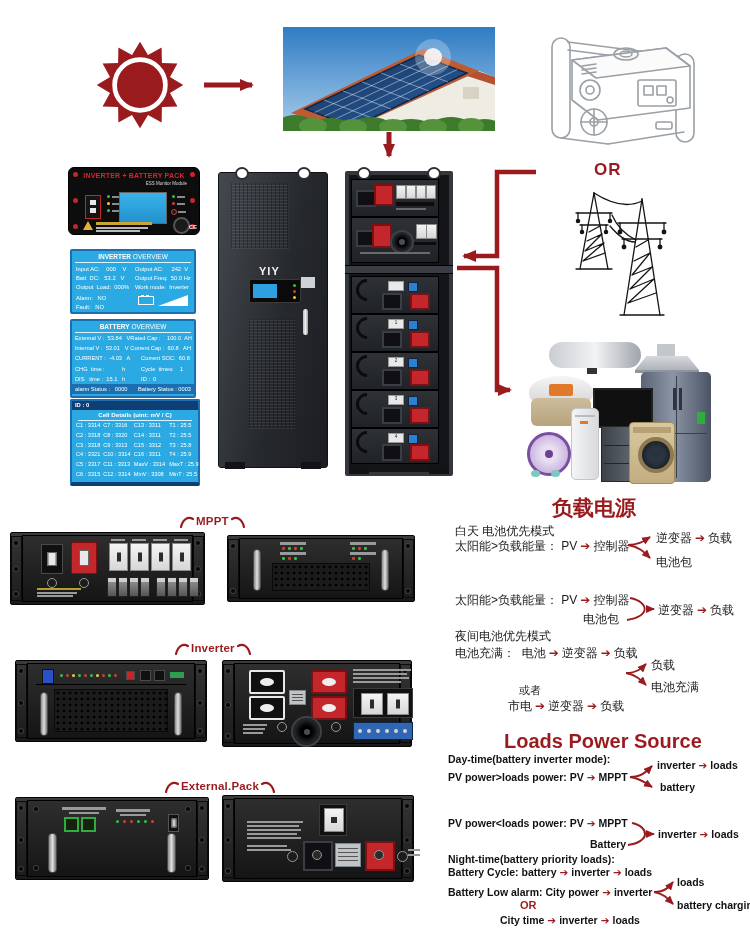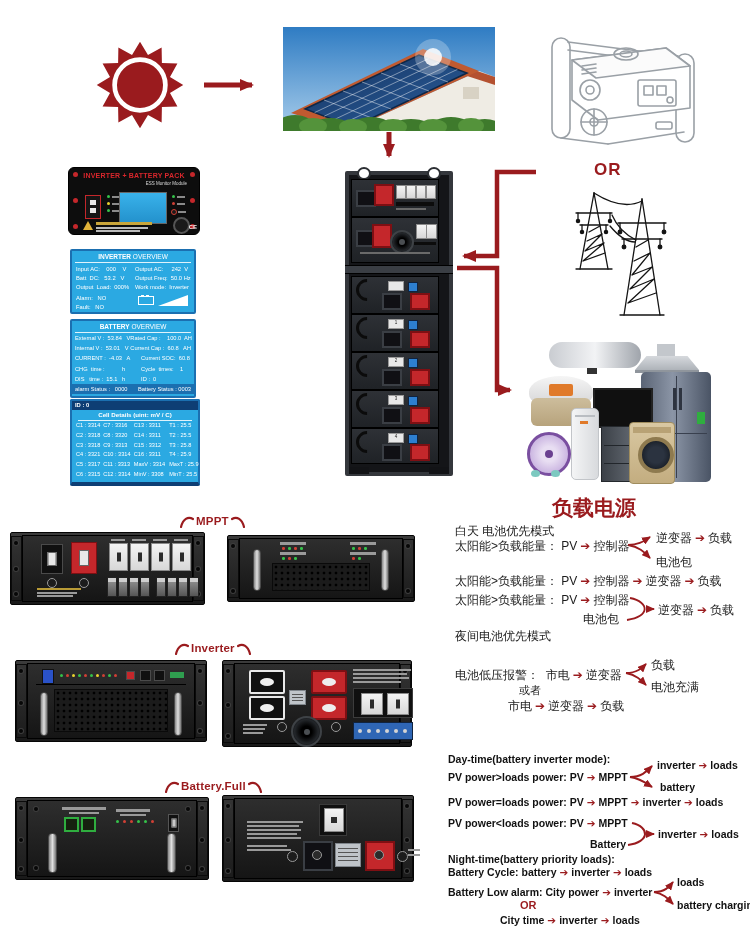--- a/index.html
+++ b/index.html
@@ -404,20 +404,37 @@
         <span class="cd-cell">MaxT : 25.9</span>
       </div>
     <div class="cd-row">
         <span class="cd-cell">C6 : 3315</span>
         <span class="cd-cell">C12 : 3314</span>
         <span class="cd-cell">MinV : 3308</span>
         <span class="cd-cell">MinT : 25.5</span>
       </div>
   </div>
 
+  <div class="cab">
+    <div class="eye" style="left:16px;"></div>
+      <div class="eye" style="right:16px;"></div>
+    <div class="vent" style="left:12px;top:10px;width:58px;height:66px;"></div>
+    <div class="vent" style="left:30px;top:146px;width:46px;height:110px;"></div>
+    <div class="brand" style="left:40px;top:92px;">YIY</div>
+    <div class="cab-disp">
+      <div class="cab-scr"></div>
+      <span class="led" style="right:4px;top:4px;background:#35c24a;"></span>
+      <span class="led" style="right:4px;top:10px;background:#d04035;"></span>
+      <span class="led" style="right:4px;top:16px;background:#e8d22f;"></span>
+    </div>
+    <div class="sticker"></div>
+    <div class="cab-handle"></div>
+    <div class="foot" style="left:6px;"></div>
+      <div class="foot" style="right:6px;"></div>
+  </div>
 
   <div class="brack">
     <div class="eye" style="left:8px;top:-8px;"></div>
       <div class="eye" style="right:8px;top:-8px;"></div>
     <div class="bmodbox" style="top:4px;height:36px;">
       <div class="cconn" style="left:4px;top:10px;"></div>
       <div class="cconn red" style="left:22px;top:4px;height:18px;"></div>
       <span class="wbrk" style="left:44px;top:5px;width:8px;height:12px;"></span>
       <span class="wbrk" style="left:54px;top:5px;width:8px;height:12px;"></span>
       <span class="wbrk" style="left:64px;top:5px;width:8px;height:12px;"></span>
@@ -665,21 +682,21 @@
       <div class="tbar" style="left:8px;top:60px;width:24px;height:1.5px;"></div>
       <div class="tbar" style="left:8px;top:64px;width:22px;height:1.5px;"></div>
       <div class="tbar" style="left:8px;top:68px;width:20px;height:1.5px;"></div>
     </div>
   </div>
 
   <div class="seclabel" style="left:165px;top:780px;">
     <svg width="14" height="13">
         <path d="M1,12 C3,4 8,1 13,4" stroke="#9a1b1e" stroke-width="2.2" fill="none" stroke-linecap="round"></path>
       </svg>
-    <span>Battery.Full</span>
+    <span>External.Pack</span>
     <svg width="14" height="13">
         <path d="M1,4 C6,1 11,4 13,12" stroke="#9a1b1e" stroke-width="2.2" fill="none" stroke-linecap="round"></path>
       </svg>
   </div>
 
   <div class="rk" style="left:15px;top:797px;width:192px;height:81px;">
     <div class="ear l">
         <span class="eh" style="top:4px;"></span>
         <span class="eh" style="top:36px;"></span>
         <span class="eh" style="bottom:4px;"></span>
@@ -789,36 +806,35 @@
         <path d="M654,892 C665,894 669,900 673,904" marker-end="url(#ah)"></path>
       </g>
     </g>
   </svg>
 
   <div class="cn-title" style="left:552px;top:494px;">负载电源</div>
   <div class="flow cnflow" style="left:455px;top:523px;"><span class="tok">白天 电池优先模式</span></div>
   <div class="flow cnflow" style="left:455px;top:538px;"><span class="tok">太阳能&gt;负载能量： PV</span><span class="arr">➔</span><span class="tok">控制器</span></div>
   <div class="flow cnflow" style="left:656px;top:530px;"><span class="tok">逆变器</span><span class="arr">➔</span><span class="tok">负载</span></div>
   <div class="flow cnflow" style="left:656px;top:554px;"><span class="tok">电池包</span></div>
-  <div class="flow cnflow" style="left:455px;top:573px;"><span class="tok">太阳能&gt;负载能量： PV</span><span class="arr">➔</span><span class="tok">控制器</span><span class="arr">➔</span><span class="tok">逆变器</span><span class="arr">➔</span><span class="tok">负载</span></div>
   <div class="flow cnflow" style="left:455px;top:592px;"><span class="tok">太阳能&gt;负载能量： PV</span><span class="arr">➔</span><span class="tok">控制器</span></div>
   <div class="flow cnflow" style="left:583px;top:611px;"><span class="tok">电池包</span></div>
   <div class="flow cnflow" style="left:658px;top:602px;"><span class="tok">逆变器</span><span class="arr">➔</span><span class="tok">负载</span></div>
   <div class="flow cnflow" style="left:455px;top:628px;"><span class="tok">夜间电池优先模式</span></div>
-  <div class="flow cnflow" style="left:455px;top:667px;"><span class="tok">电池低压报警：  市电</span><span class="arr">➔</span><span class="tok">逆变器</span></div>
+  <div class="flow cnflow" style="left:455px;top:645px;"><span class="tok">电池充满：  电池</span><span class="arr">➔</span><span class="tok">逆变器</span><span class="arr">➔</span><span class="tok">负载</span></div>
   <div class="flow cnflow" style="left:651px;top:657px;"><span class="tok">负载</span></div>
   <div class="flow cnflow" style="left:651px;top:679px;"><span class="tok">电池充满</span></div>
   <div class="cn-or" style="left:519px;top:683px;">或者</div>
   <div class="flow cnflow" style="left:508px;top:698px;"><span class="tok">市电</span><span class="arr">➔</span><span class="tok">逆变器</span><span class="arr">➔</span><span class="tok">负载</span></div>
 
+  <div class="en-title" style="left:504px;top:730px;">Loads Power Source</div>
   <div class="flow enflow" style="left:448px;top:753px;"><span class="tok">Day-time(battery inverter mode):</span></div>
   <div class="flow enflow" style="left:448px;top:771px;"><span class="tok">PV power&gt;loads power: PV</span><span class="arr">➔</span><span class="tok">MPPT</span></div>
   <div class="flow enflow" style="left:657px;top:759px;"><span class="tok">inverter</span><span class="arr">➔</span><span class="tok">loads</span></div>
   <div class="flow enflow" style="left:660px;top:781px;"><span class="tok">battery</span></div>
-  <div class="flow enflow" style="left:448px;top:796px;"><span class="tok">PV power=loads power: PV</span><span class="arr">➔</span><span class="tok">MPPT</span><span class="arr">➔</span><span class="tok">inverter</span><span class="arr">➔</span><span class="tok">loads</span></div>
   <div class="flow enflow" style="left:448px;top:817px;"><span class="tok">PV power&lt;loads power: PV</span><span class="arr">➔</span><span class="tok">MPPT</span></div>
   <div class="flow enflow" style="left:590px;top:838px;"><span class="tok">Battery</span></div>
   <div class="flow enflow" style="left:658px;top:828px;"><span class="tok">inverter</span><span class="arr">➔</span><span class="tok">loads</span></div>
   <div class="flow enflow" style="left:448px;top:853px;"><span class="tok">Night-time(battery priority loads):</span></div>
   <div class="flow enflow" style="left:448px;top:866px;"><span class="tok">Battery Cycle: battery</span><span class="arr">➔</span><span class="tok">inverter</span><span class="arr">➔</span><span class="tok">loads</span></div>
   <div class="flow enflow" style="left:448px;top:886px;"><span class="tok">Battery Low alarm: City power</span><span class="arr">➔</span><span class="tok">inverter</span></div>
   <div class="flow enflow" style="left:677px;top:876px;"><span class="tok">loads</span></div>
   <div class="flow enflow" style="left:677px;top:899px;"><span class="tok">battery charging</span></div>
   <div class="or-red" style="left:520px;top:899px;font-size:11px;">OR</div>
   <div class="flow enflow" style="left:500px;top:914px;"><span class="tok">City time</span><span class="arr">➔</span><span class="tok">inverter</span><span class="arr">➔</span><span class="tok">loads</span></div>

